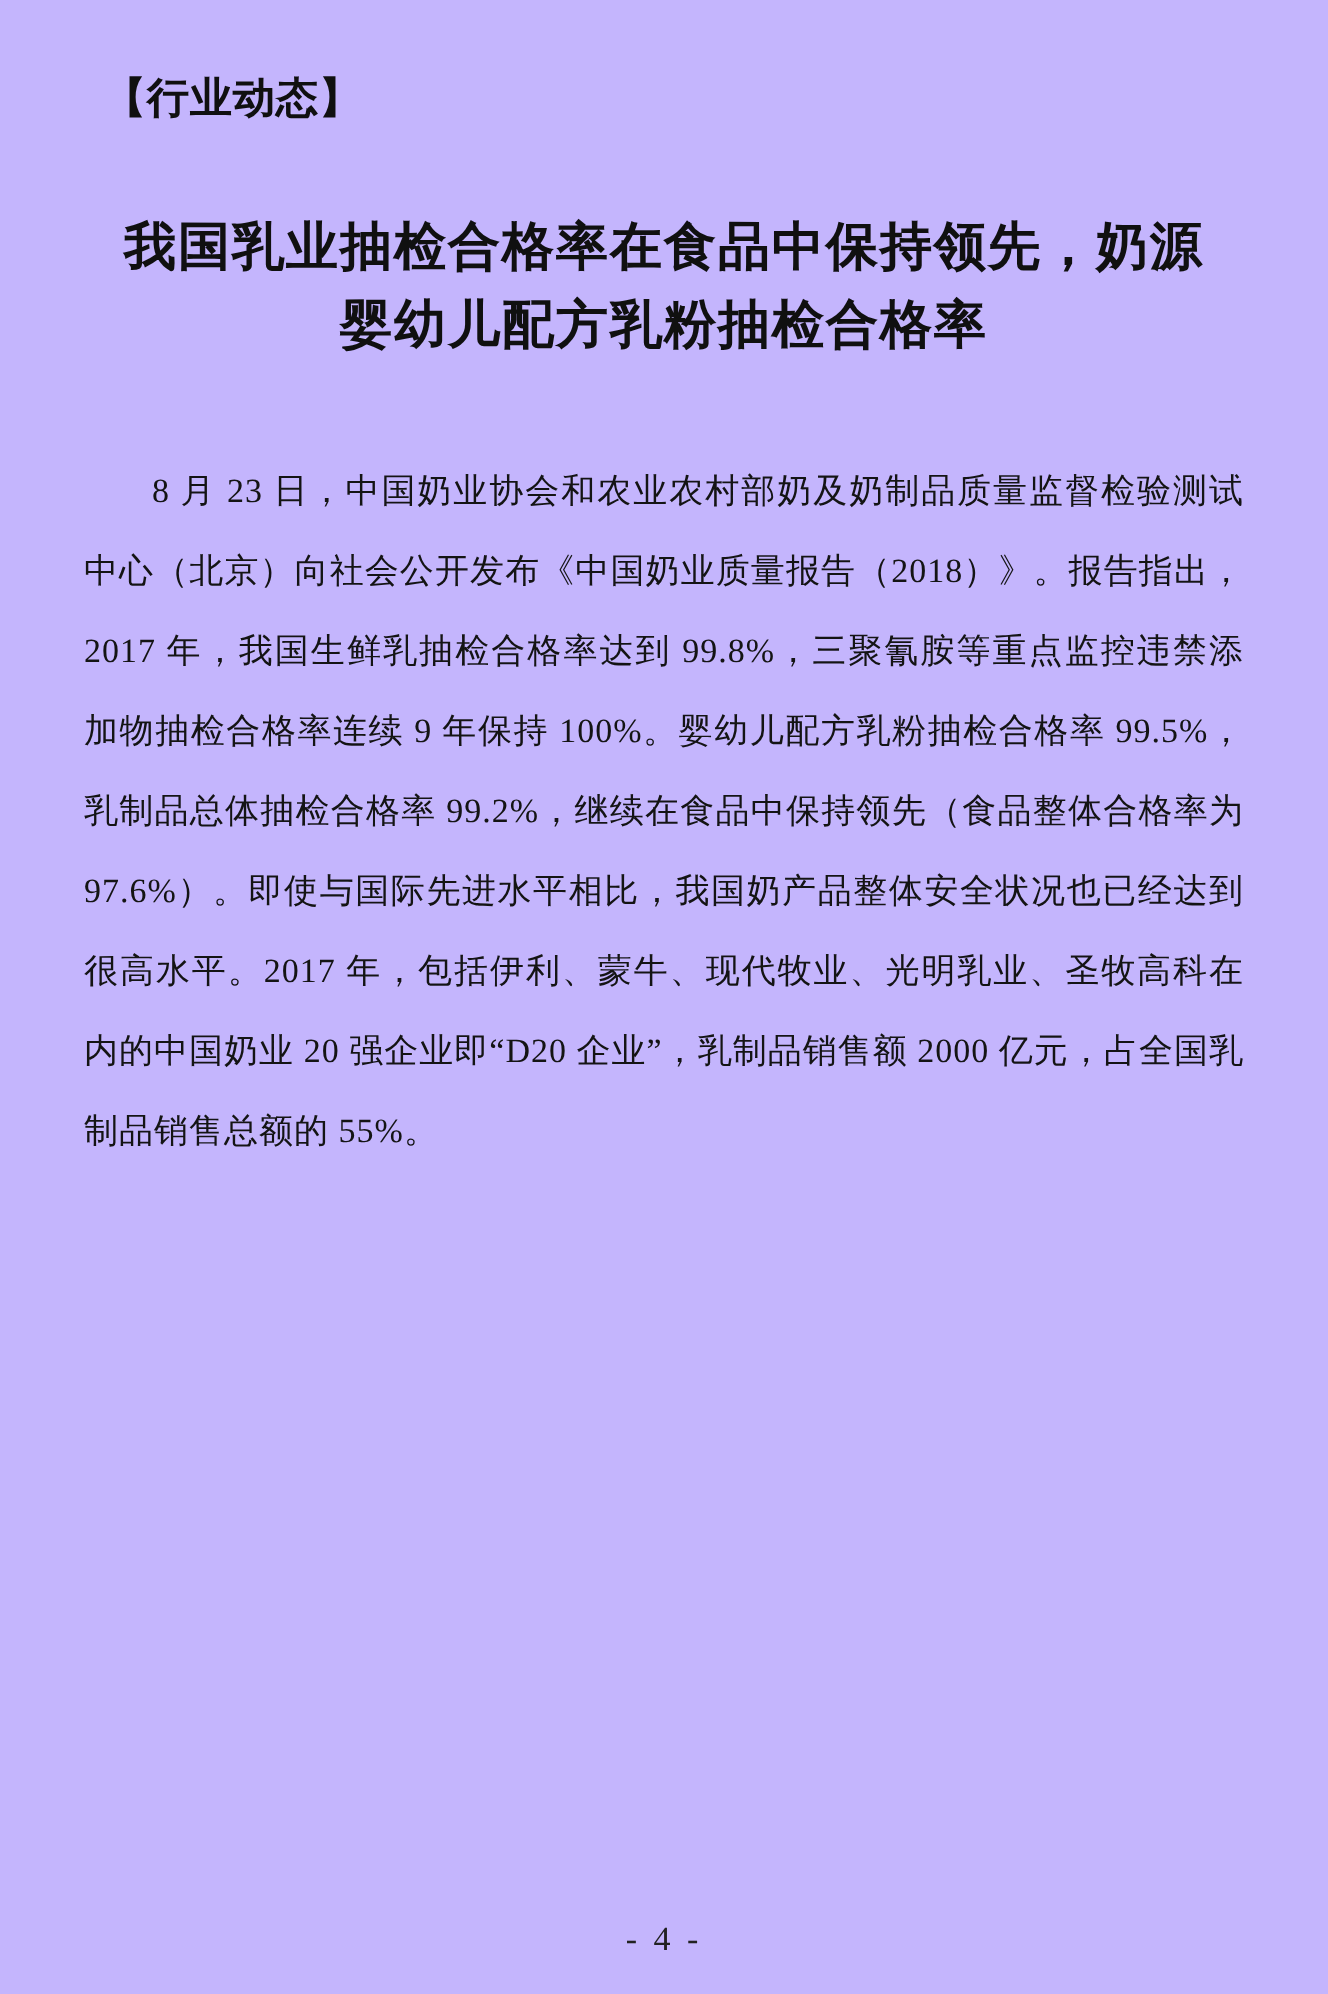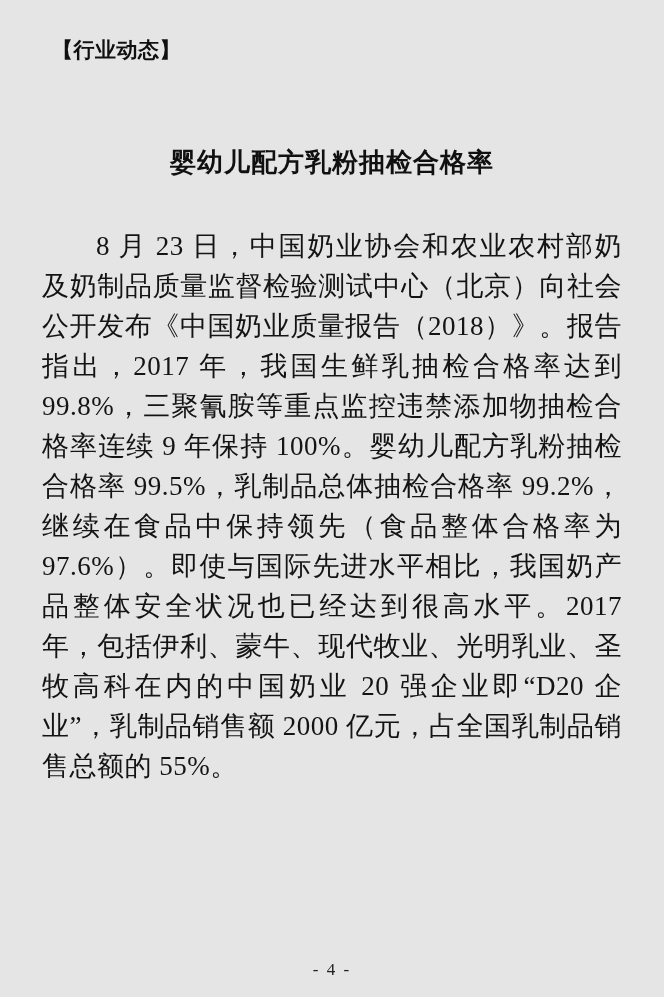--- a/index.html
+++ b/index.html
@@ -4,21 +4,21 @@
 <style>
   html, body {
     margin: 0;
     padding: 0;
     background: #ffffff;
   }
   .page {
     position: relative;
     width: 664px;
     height: 997px;
-    background: #e5e5e5;
+    background: #c4b5fd;
     color: #141414;
     font-family: "Liberation Serif", "DejaVu Serif", serif;
     overflow: hidden;
     box-sizing: border-box;
   }
   .section-header {
     position: absolute;
     left: 52px;
     top: 36px;
     font-family: "Liberation Sans", "DejaVu Sans", sans-serif;
@@ -41,21 +41,21 @@
     line-height: 39px;
     color: #101010;
     letter-spacing: 1px;
   }
   .article-body {
     position: absolute;
     left: 42px;
     right: 42px;
     top: 226px;
     margin: 0;
-    font-size: 27px;
+    font-size: 17px;
     line-height: 40px;
     text-align: justify;
     text-indent: 2em;
     color: #141414;
     letter-spacing: 0.5px;
   }
   .page-footer {
     position: absolute;
     left: 0;
     right: 0;
@@ -68,20 +68,21 @@
   }
 </style>
 </head>
 <body>
 
 <div class="page">
 
   <div class="section-header">【行业动态】</div>
 
   <h1 class="article-title">
+    <span>我国乳业抽检合格率在食品中保持领先，奶源</span>
     <br>
     <span>婴幼儿配方乳粉抽检合格率</span>
   </h1>
 
   <p class="article-body">8 月 23 日，中国奶业协会和农业农村部奶及奶制品质量监督检验测试中心（北京）向社会公开发布《中国奶业质量报告（2018）》。报告指出，2017 年，我国生鲜乳抽检合格率达到 99.8%，三聚氰胺等重点监控违禁添加物抽检合格率连续 9 年保持 100%。婴幼儿配方乳粉抽检合格率 99.5%，乳制品总体抽检合格率 99.2%，继续在食品中保持领先（食品整体合格率为 97.6%）。即使与国际先进水平相比，我国奶产品整体安全状况也已经达到很高水平。2017 年，包括伊利、蒙牛、现代牧业、光明乳业、圣牧高科在内的中国奶业 20 强企业即“D20 企业”，乳制品销售额 2000 亿元，占全国乳制品销售总额的 55%。</p>
 
   <div class="page-footer">- 4 -</div>
 
 </div>
 

